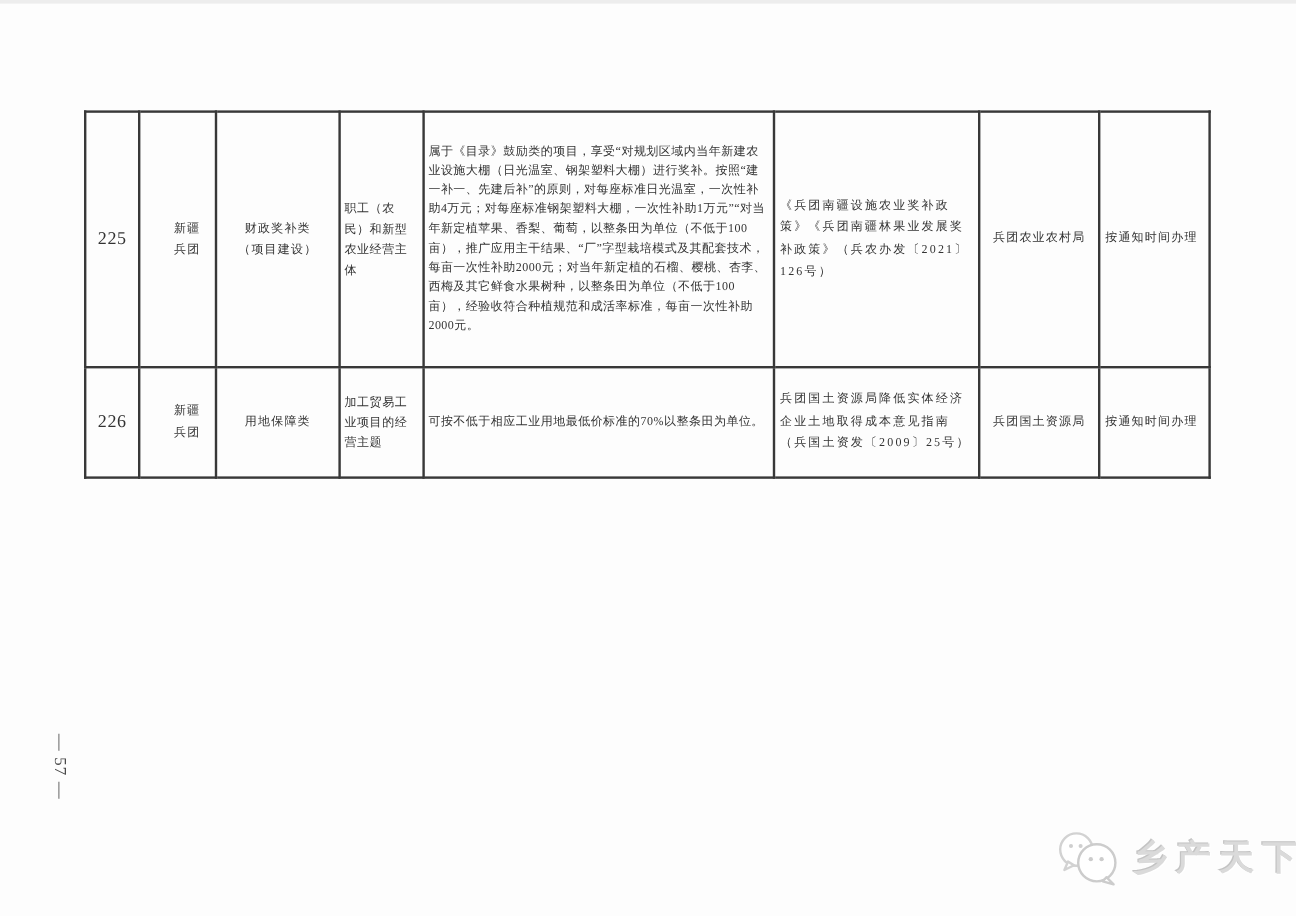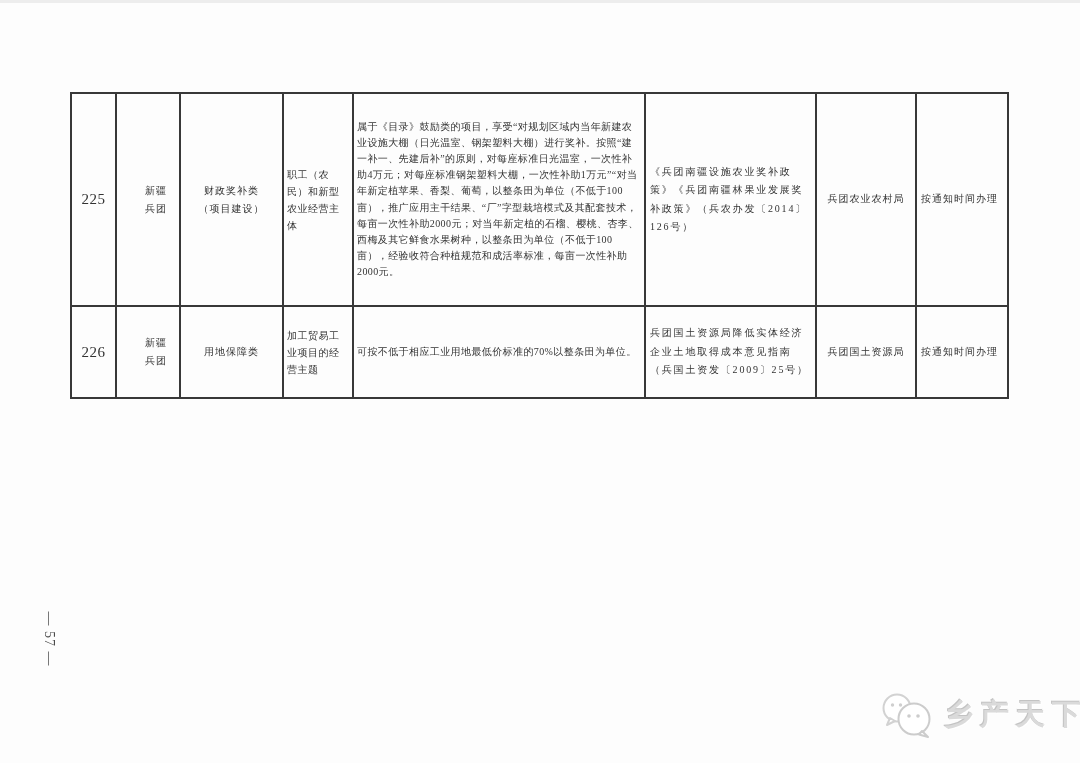--- a/index.html
+++ b/index.html
@@ -94,21 +94,21 @@
   </colgroup>
   <tbody>
     <tr class="row-225">
       <td class="c-id">225</td>
       <td class="c-region">新疆
 兵团</td>
       <td class="c-category">财政奖补类
 （项目建设）</td>
       <td class="c-target">职工（农民）和新型农业经营主体</td>
       <td class="c-measure">属于《目录》鼓励类的项目，享受“对规划区域内当年新建农业设施大棚（日光温室、钢架塑料大棚）进行奖补。按照“建一补一、先建后补”的原则，对每座标准日光温室，一次性补助4万元；对每座标准钢架塑料大棚，一次性补助1万元”“对当年新定植苹果、香梨、葡萄，以整条田为单位（不低于100亩），推广应用主干结果、“厂”字型栽培模式及其配套技术，每亩一次性补助2000元；对当年新定植的石榴、樱桃、杏李、西梅及其它鲜食水果树种，以整条田为单位（不低于100亩），经验收符合种植规范和成活率标准，每亩一次性补助2000元。</td>
-      <td class="c-basis">《兵团南疆设施农业奖补政策》《兵团南疆林果业发展奖补政策》（兵农办发〔2014〕126号）</td>
+      <td class="c-basis">《兵团南疆设施农业奖补政策》《兵团南疆林果业发展奖补政策》（兵农办发〔2021〕126号）</td>
       <td class="c-dept">兵团农业农村局</td>
       <td class="c-time">按通知时间办理</td>
     </tr>
     <tr class="row-226">
       <td class="c-id">226</td>
       <td class="c-region">新疆
 兵团</td>
       <td class="c-category">用地保障类</td>
       <td class="c-target">加工贸易工业项目的经营主题</td>
       <td class="c-measure">可按不低于相应工业用地最低价标准的70%以整条田为单位。</td>

